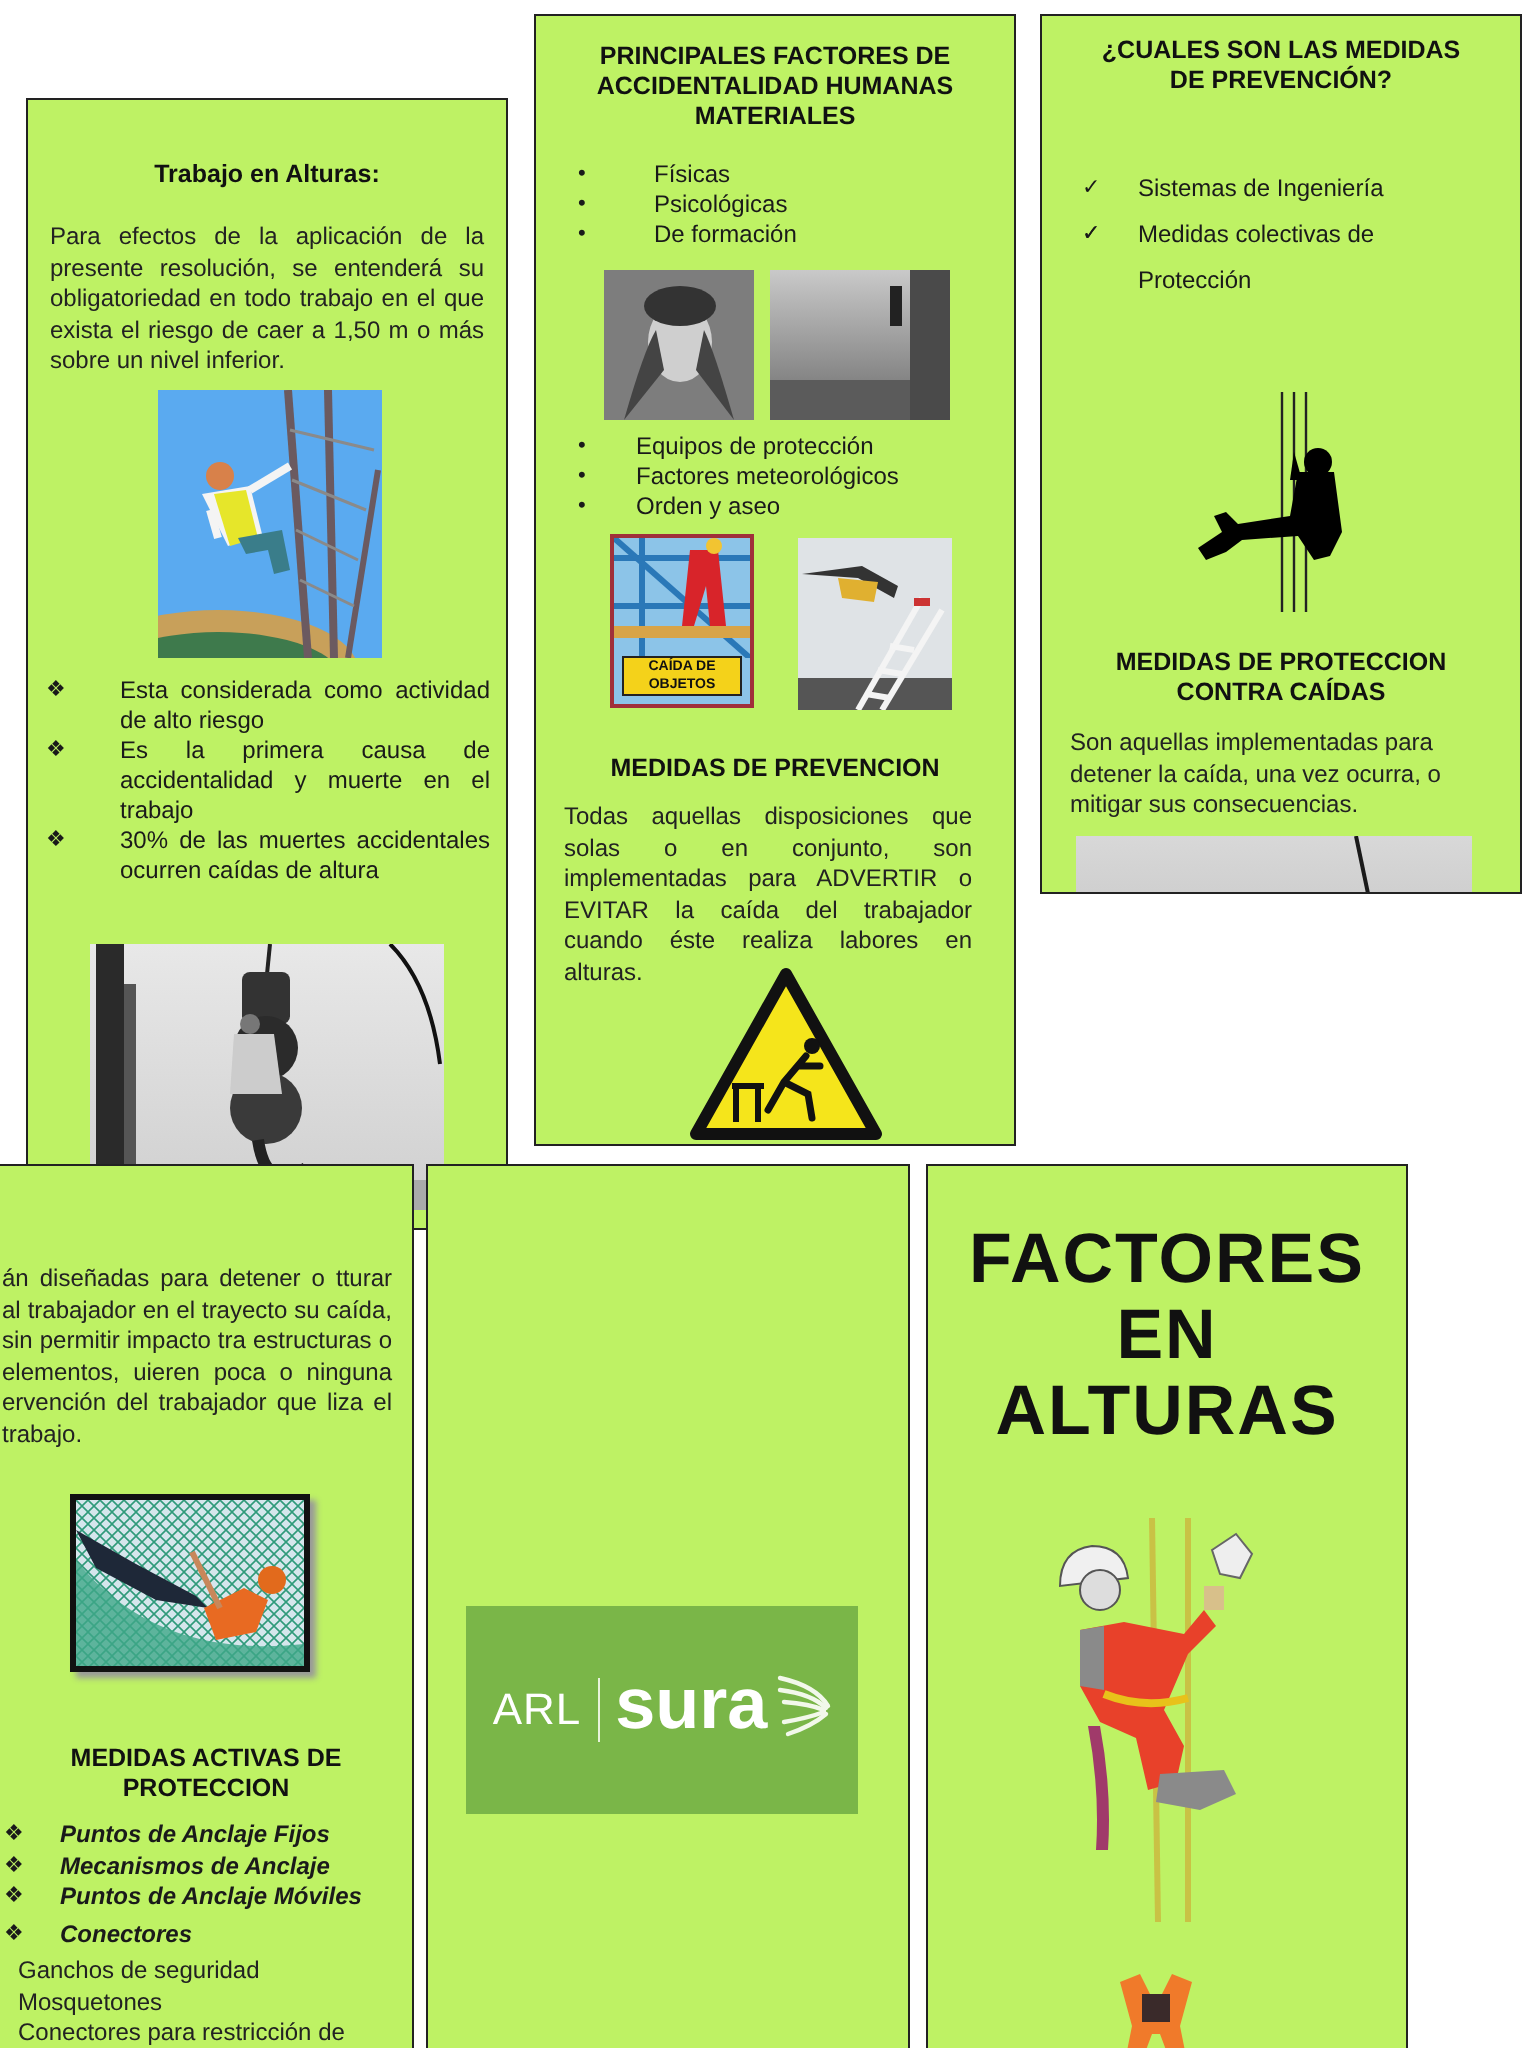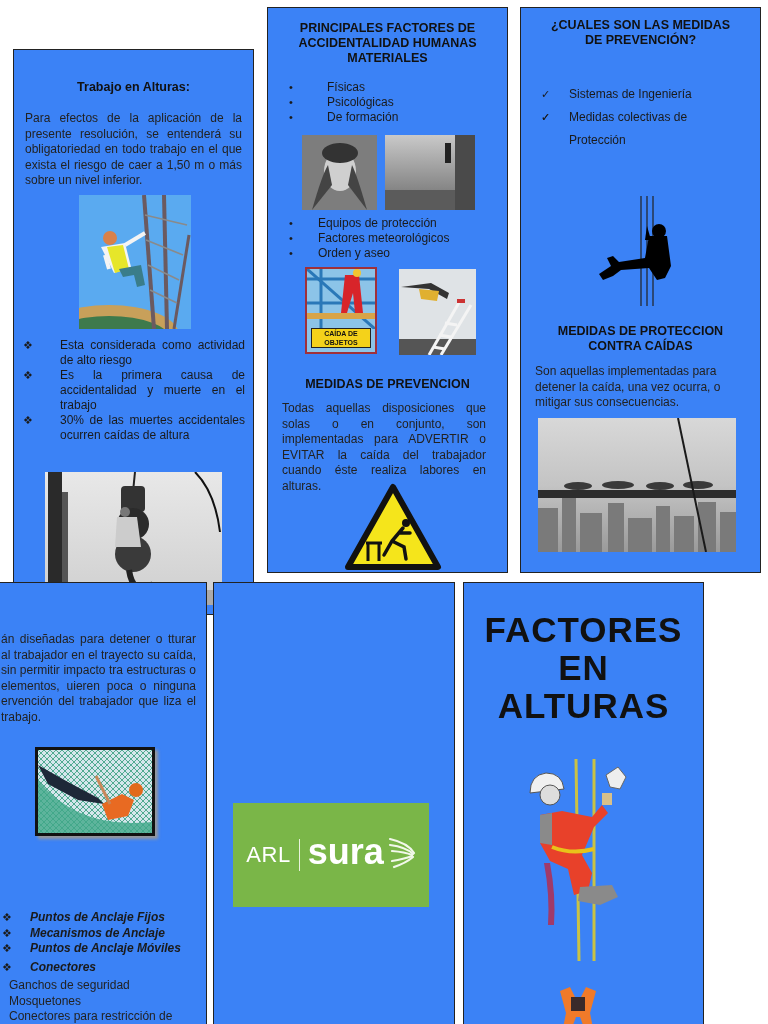--- a/index.html
+++ b/index.html
@@ -1,18 +1,18 @@
 <!DOCTYPE html>
 <html><head>
 <meta charset="utf-8">
 <style>
   * { box-sizing: border-box; margin: 0; padding: 0; }
   html, body { width: 768px; height: 1024px; background: #ffffff; overflow: hidden; }
   body { position: relative; font-family: "Liberation Sans", sans-serif; color: #1a1a1a; }
-  .panel { position: absolute; border: 1px solid #222; background: #3b82f6; overflow: hidden; }
+  .panel { position: absolute; border: 1px solid #222; background: #bef264; overflow: hidden; }
   .h { font-weight: bold; text-align: center; font-size: 12.5px; line-height: 15px; color: #111; }
   .p { font-size: 12px; line-height: 15.5px; text-align: justify; color: #222; }
   .img { position: absolute; overflow: hidden; }
   ul { list-style: none; }
   .bul li { position: relative; font-size: 12px; line-height: 15px; }
   .bul .mk { position: absolute; left: 0; top: 0; font-size: 11px; }
 </style>
 </head>
 <body>
 
@@ -138,21 +138,21 @@
   <div style="position:absolute;left:76px;top:475px;width:98px;height:88px;">
     <svg width="98" height="88" viewBox="0 0 98 88">
       <polygon points="49,4 94,84 4,84" fill="#f5e51b" stroke="#111" stroke-width="6" stroke-linejoin="round"></polygon>
       <circle cx="62" cy="40" r="4" fill="#111"></circle>
       <path d="M59 45 L48 58 L40 72 M48 58 L60 64 L62 76 M55 50 L66 50" stroke="#111" stroke-width="3.5" fill="none" stroke-linecap="round"></path>
       <path d="M22 60 L38 60 M24 60 L24 78 M35 60 L35 78" stroke="#111" stroke-width="3" fill="none"></path>
     </svg>
   </div>
 </div>
 
-<div class="panel" style="left:520px;top:7px;width:241px;height:566px;">
+<div class="panel" style="left:520px;top:7px;width:241px;height:440px;">
   <div class="h" style="position:absolute;left:25px;right:25px;top:10px;font-size:12.5px;">¿CUALES SON LAS MEDIDAS DE PREVENCIÓN?</div>
   <ul style="position:absolute;left:20px;top:75px;width:212px;">
     <li style="position:relative;padding-left:28px;font-size:12px;line-height:23px;">
       <span style="position:absolute;left:0;top:0;font-size:11px;">✓</span>
       <span>Sistemas de Ingeniería</span>
     </li>
     <li style="position:relative;padding-left:28px;font-size:12px;line-height:23px;">
       <span style="position:absolute;left:0;top:0;font-size:11px;">✓</span>
     </li>
     <li style="position:relative;padding-left:28px;padding-right:38px;font-size:12px;line-height:23px;">
@@ -210,20 +210,21 @@
         </defs>
       <rect width="114" height="83" fill="#d5e6ec"></rect>
       <rect width="114" height="83" fill="url(#net)"></rect>
       <path d="M0 30 Q40 80 114 72 L114 83 L0 83 Z" fill="#3fa888" opacity="0.8"></path>
       <path d="M0 15 L30 32 L60 48 L66 54 L40 50 L10 34 Z" fill="#1e2838"></path>
       <path d="M64 54 L84 44 L96 50 L90 66 L70 70 Z" fill="#e86a22"></path>
       <circle cx="98" cy="40" r="7" fill="#e26a1c"></circle>
       <line x1="72" y1="54" x2="58" y2="26" stroke="#c8875a" stroke-width="3"></line>
     </svg>
   </div>
+  <div class="h" style="position:absolute;left:20px;right:20px;top:289px;font-size:12.5px;">MEDIDAS ACTIVAS DE PROTECCION</div>
   <ul style="position:absolute;left:2px;top:327px;width:200px;">
     <li style="position:relative;padding-left:28px;font-size:12px;line-height:15.5px;font-weight:bold;font-style:italic;">
       <span style="position:absolute;left:0;top:0;font-style:normal;font-weight:normal;font-size:11px;">❖</span>
       <span>Puntos de Anclaje Fijos</span>
     </li>
     <li style="position:relative;padding-left:28px;font-size:12px;line-height:15.5px;font-weight:bold;font-style:italic;">
       <span style="position:absolute;left:0;top:0;font-style:normal;font-weight:normal;font-size:11px;">❖</span>
       <span>Mecanismos de Anclaje</span>
     </li>
     <li style="position:relative;padding-left:28px;font-size:12px;line-height:15.5px;font-weight:bold;font-style:italic;">

